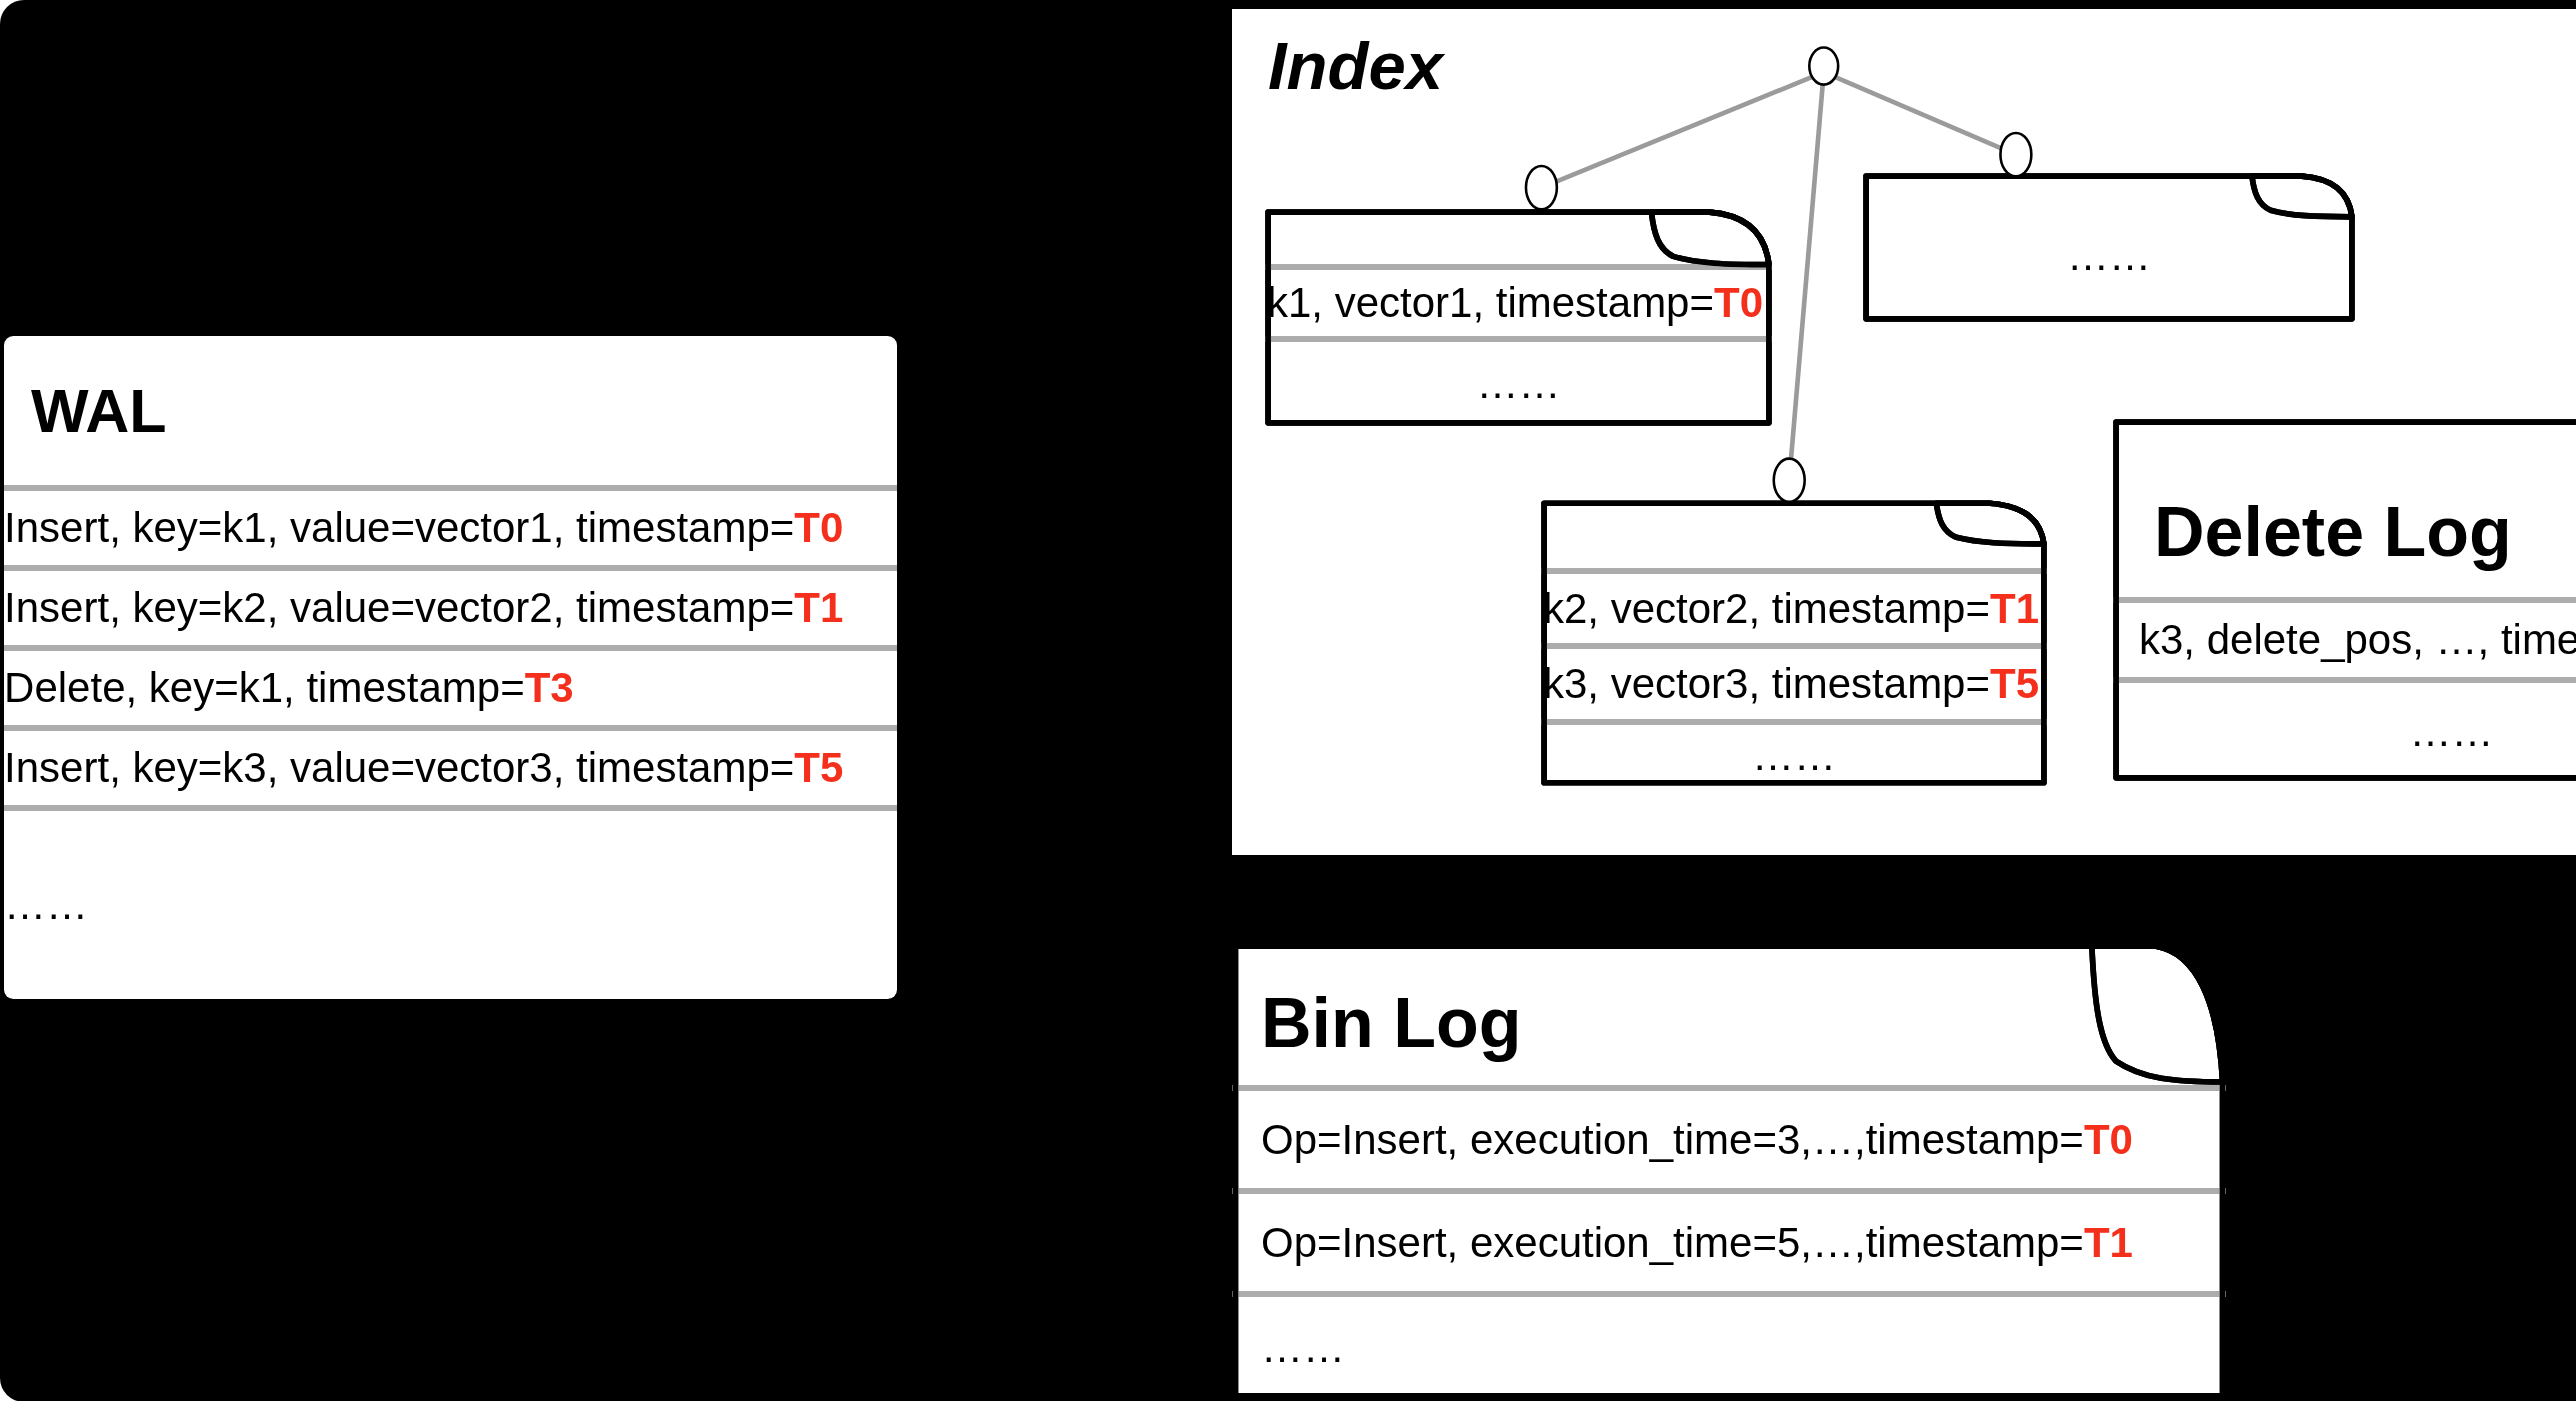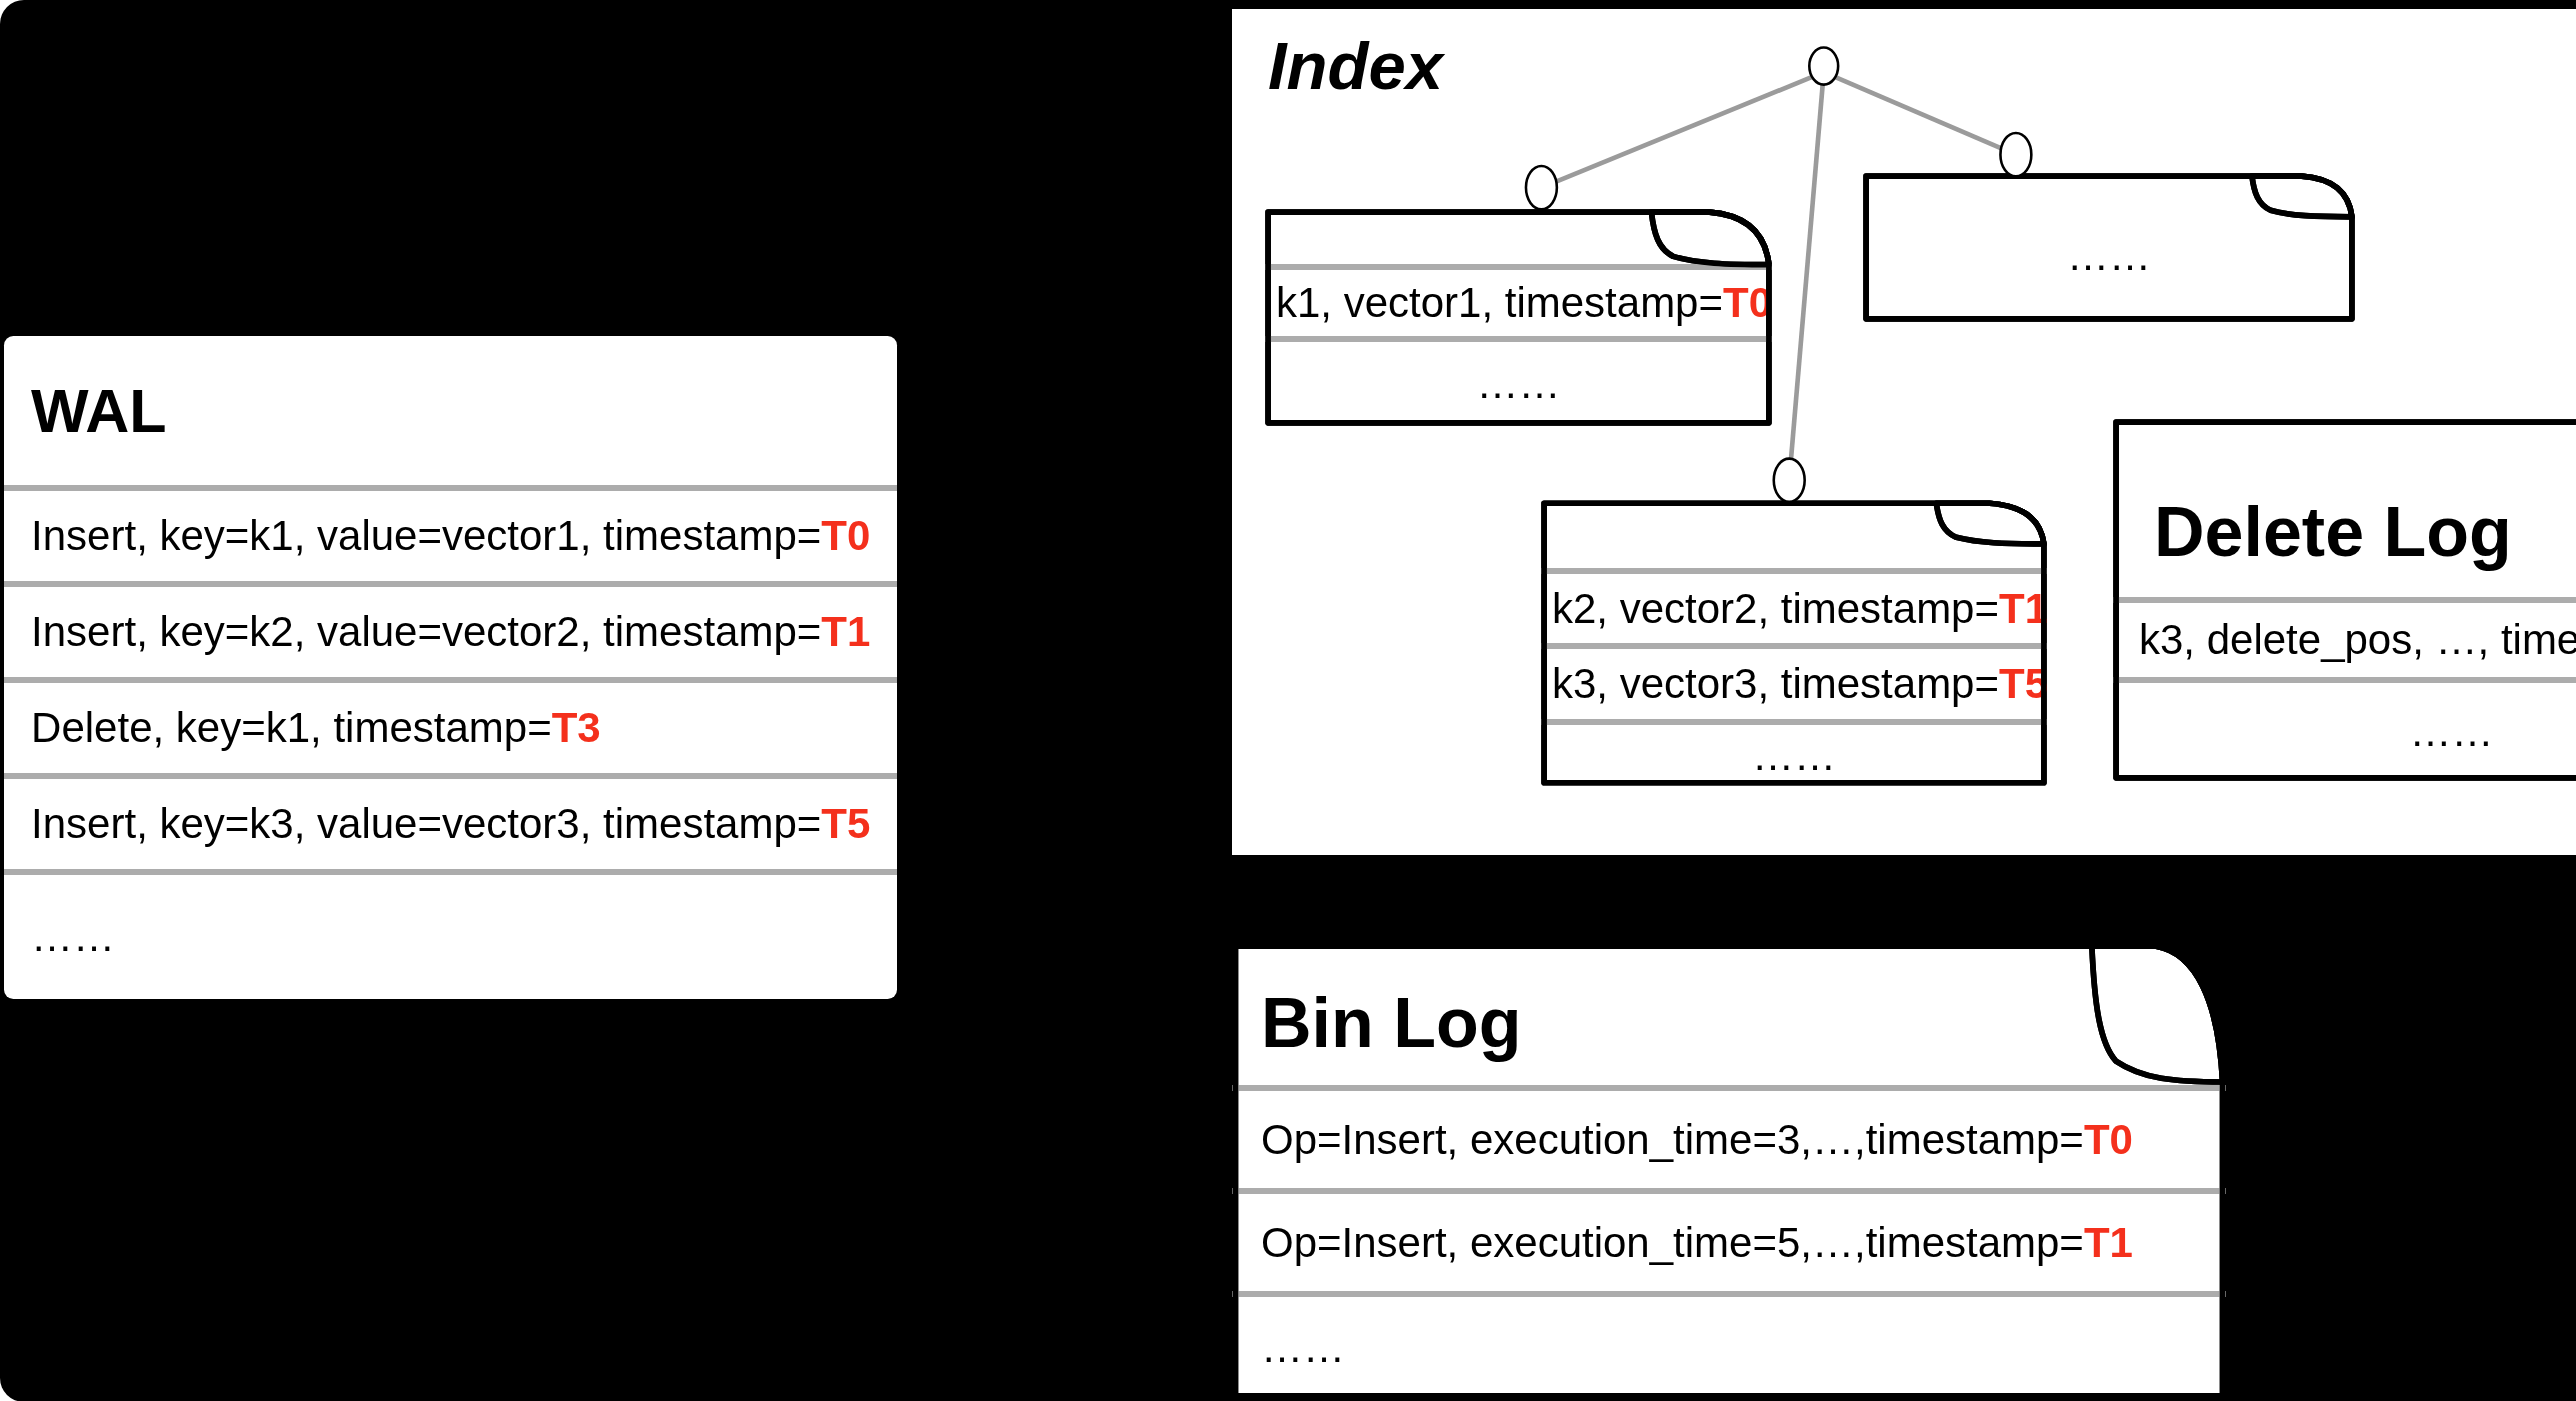--- a/index.html
+++ b/index.html
@@ -38,35 +38,35 @@
   .dots-center{justify-content:center;padding-left:0 !important;}
 
   
   #wal{left:4.1px;top:336px;width:893px;height:663px;border-radius:9.3px;z-index:10;}
   #wal .panel-title{
     position:absolute;top:0;left:0;right:0;height:149px;
     display:flex;align-items:center;padding-left:27px;
     font-size:61px;font-weight:700;
   }
   #wal .rows{top:149px;}
-  #wal .row{height:96px;padding-left:27px;}
+  #wal .row{height:80px;}
 
   
   #index-panel{left:1232px;top:9.3px;width:1582px;height:846px;z-index:1;}
   #index-title{
     left:1268px;top:32px;z-index:40;
     font-size:67px;font-weight:700;line-height:1;font-style:italic;
   }
 
   
   .file{position:absolute;z-index:20;}
   .file svg{position:absolute;left:0;top:0;pointer-events:none;}
   .file svg.fg{z-index:5;}
   .file .rows{z-index:3;}
-  .file .row{padding-left:11px;}
+  .file .row{padding-left:2px;}
   .file-title{
     position:absolute;z-index:4;
     font-size:70px;font-weight:700;line-height:1;
   }
 
   #file-k1{left:1265px;top:209px;width:507px;height:217px;}
   #file-k1 .rows{top:55px;}
   #file-k1 .row{height:72px;}
 
   #file-mid{left:1541px;top:500px;width:506px;height:286px;}

